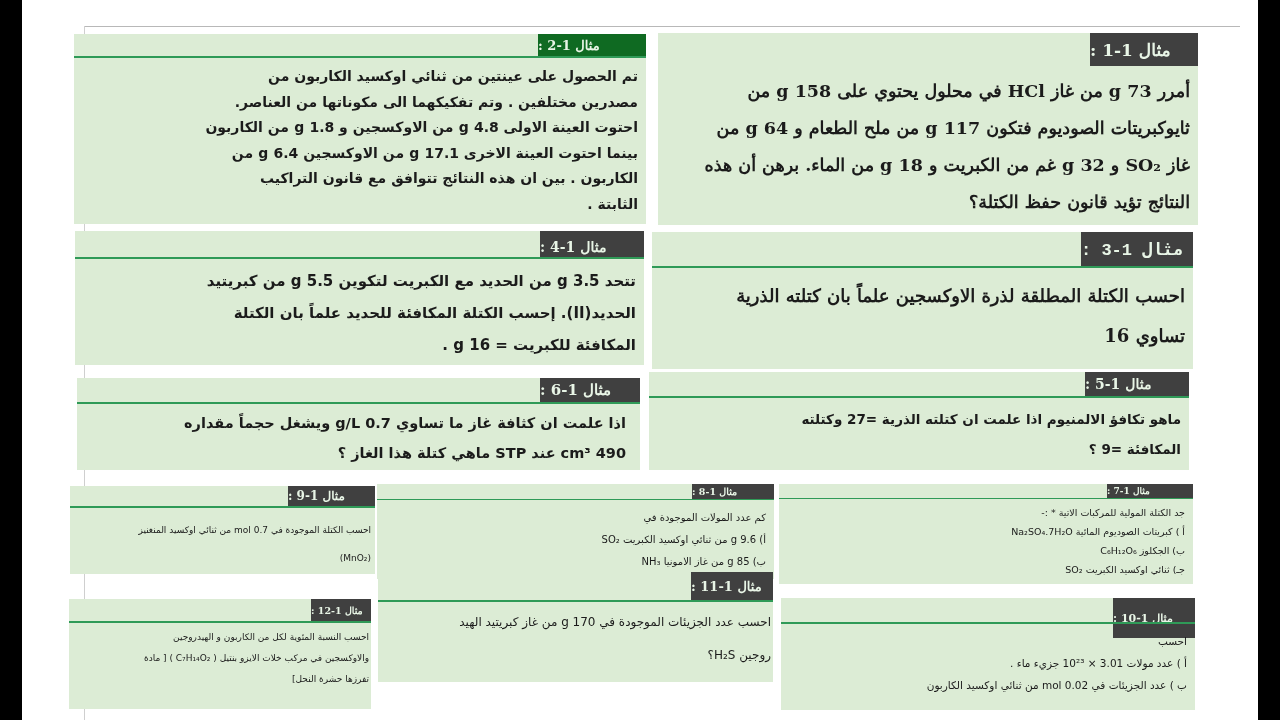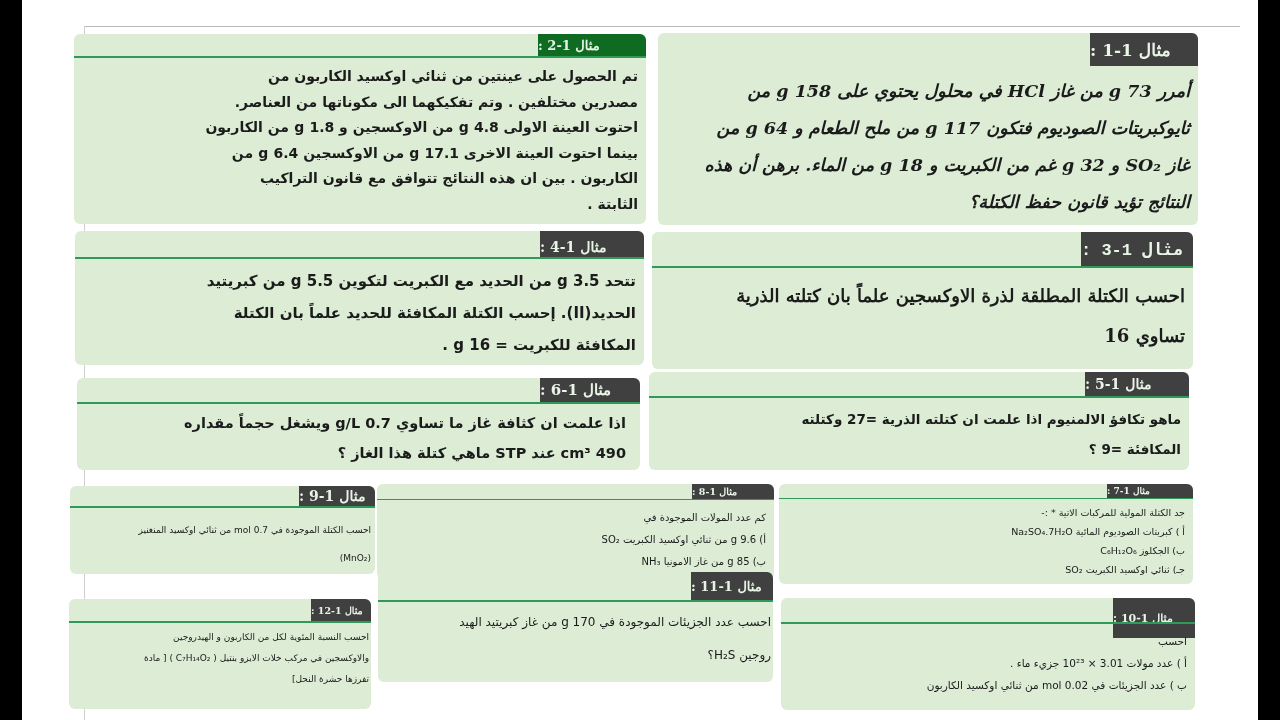--- a/index.html
+++ b/index.html
@@ -9,21 +9,21 @@
       position: absolute; left: 22px; top: 0; width: 1236px; height: 720px;
       background: #ffffff;
     }
     .frame-top {
       position: absolute; left: 62px; top: 26px; width: 1156px; height: 1px; background: #b8b8b8;
     }
     .frame-left {
       position: absolute; left: 62px; top: 26px; width: 1px; height: 694px; background: #cfcfcf;
     }
     .box {
-      position: absolute; background: #dcecd5; direction: rtl; overflow: hidden; border-radius: 6px;
+      position: absolute; background: #dcecd5; direction: rtl; overflow: hidden;
     }
     .box .rule {
       position: absolute; left: 0; right: 0; height: 2px; background: #2f9a57;
     }
     .tag {
       position: absolute; right: 0; top: 0;
       background: #404040; color: #e8f5e6;
       font-family: "DejaVu Serif", serif; font-weight: bold;
       white-space: nowrap; text-align: right;
       display: flex; align-items: center; justify-content: flex-end;
@@ -43,21 +43,21 @@
 
 <div class="page">
   <div class="frame-top"></div>
   <div class="frame-left"></div>
 </div>
 
 <div class="box" style="left:658px; top:33px; width:540px; height:192px;">
   <div class="tag" style="width:108px; height:33px; font-size:17px; padding-right:10px;">
     <span>مثال 1-1 :</span>
   </div>
-  <div class="body-text serif" style="top:40px; font-size:17.5px; line-height:37px;font-style:italic;">
+  <div class="body-text serif" style="top:40px; font-size:17.5px; line-height:37px;">
     <p>أمرر 73 g من غاز HCl في محلول يحتوي على 158 g من</p>
     <p>ثايوكبريتات الصوديوم فتكون 117 g من ملح الطعام و 64 g من</p>
     <p>غاز SO₂ و 32 g غم من الكبريت و 18 g من الماء. برهن أن هذه</p>
     <p>النتائج تؤيد قانون حفظ الكتلة؟</p>
   </div>
 </div>
 
 <div class="box" style="left:74px; top:34px; width:572px; height:190px;">
   <div class="tag dark" style="width:108px; height:22px; font-size:13px; padding-right:8px;">
     <span>مثال 1-2 :</span>
@@ -137,21 +137,21 @@
   </div>
   <div class="rule" style="top:15px; height:1px;"></div>
   <div class="body-text" style="top:23px; font-size:10px; line-height:22px;">
     <p>كم عدد المولات الموجودة في</p>
     <p>أ) 9.6 g من ثنائي اوكسيد الكبريت SO₂</p>
     <p>ب) 85 g من غاز الامونيا NH₃</p>
   </div>
 </div>
 
 <div class="box small" style="left:70px; top:486px; width:305px; height:88px;">
-  <div class="tag" style="width:76px; height:20px; font-size:14px; padding-right:4px;">
+  <div class="tag" style="width:87px; height:20px; font-size:12px; padding-right:4px;">
     <span>مثال 1-9 :</span>
   </div>
   <div class="rule" style="top:20px;"></div>
   <div class="body-text" style="top:30px; font-size:9px; line-height:28px; right:4px;">
     <p>احسب الكتلة الموجودة في 0.7 mol من ثنائي اوكسيد المنغنيز</p>
     <p>(MnO₂)</p>
   </div>
 </div>
 
 <div class="box small" style="left:781px; top:598px; width:414px; height:112px;">

